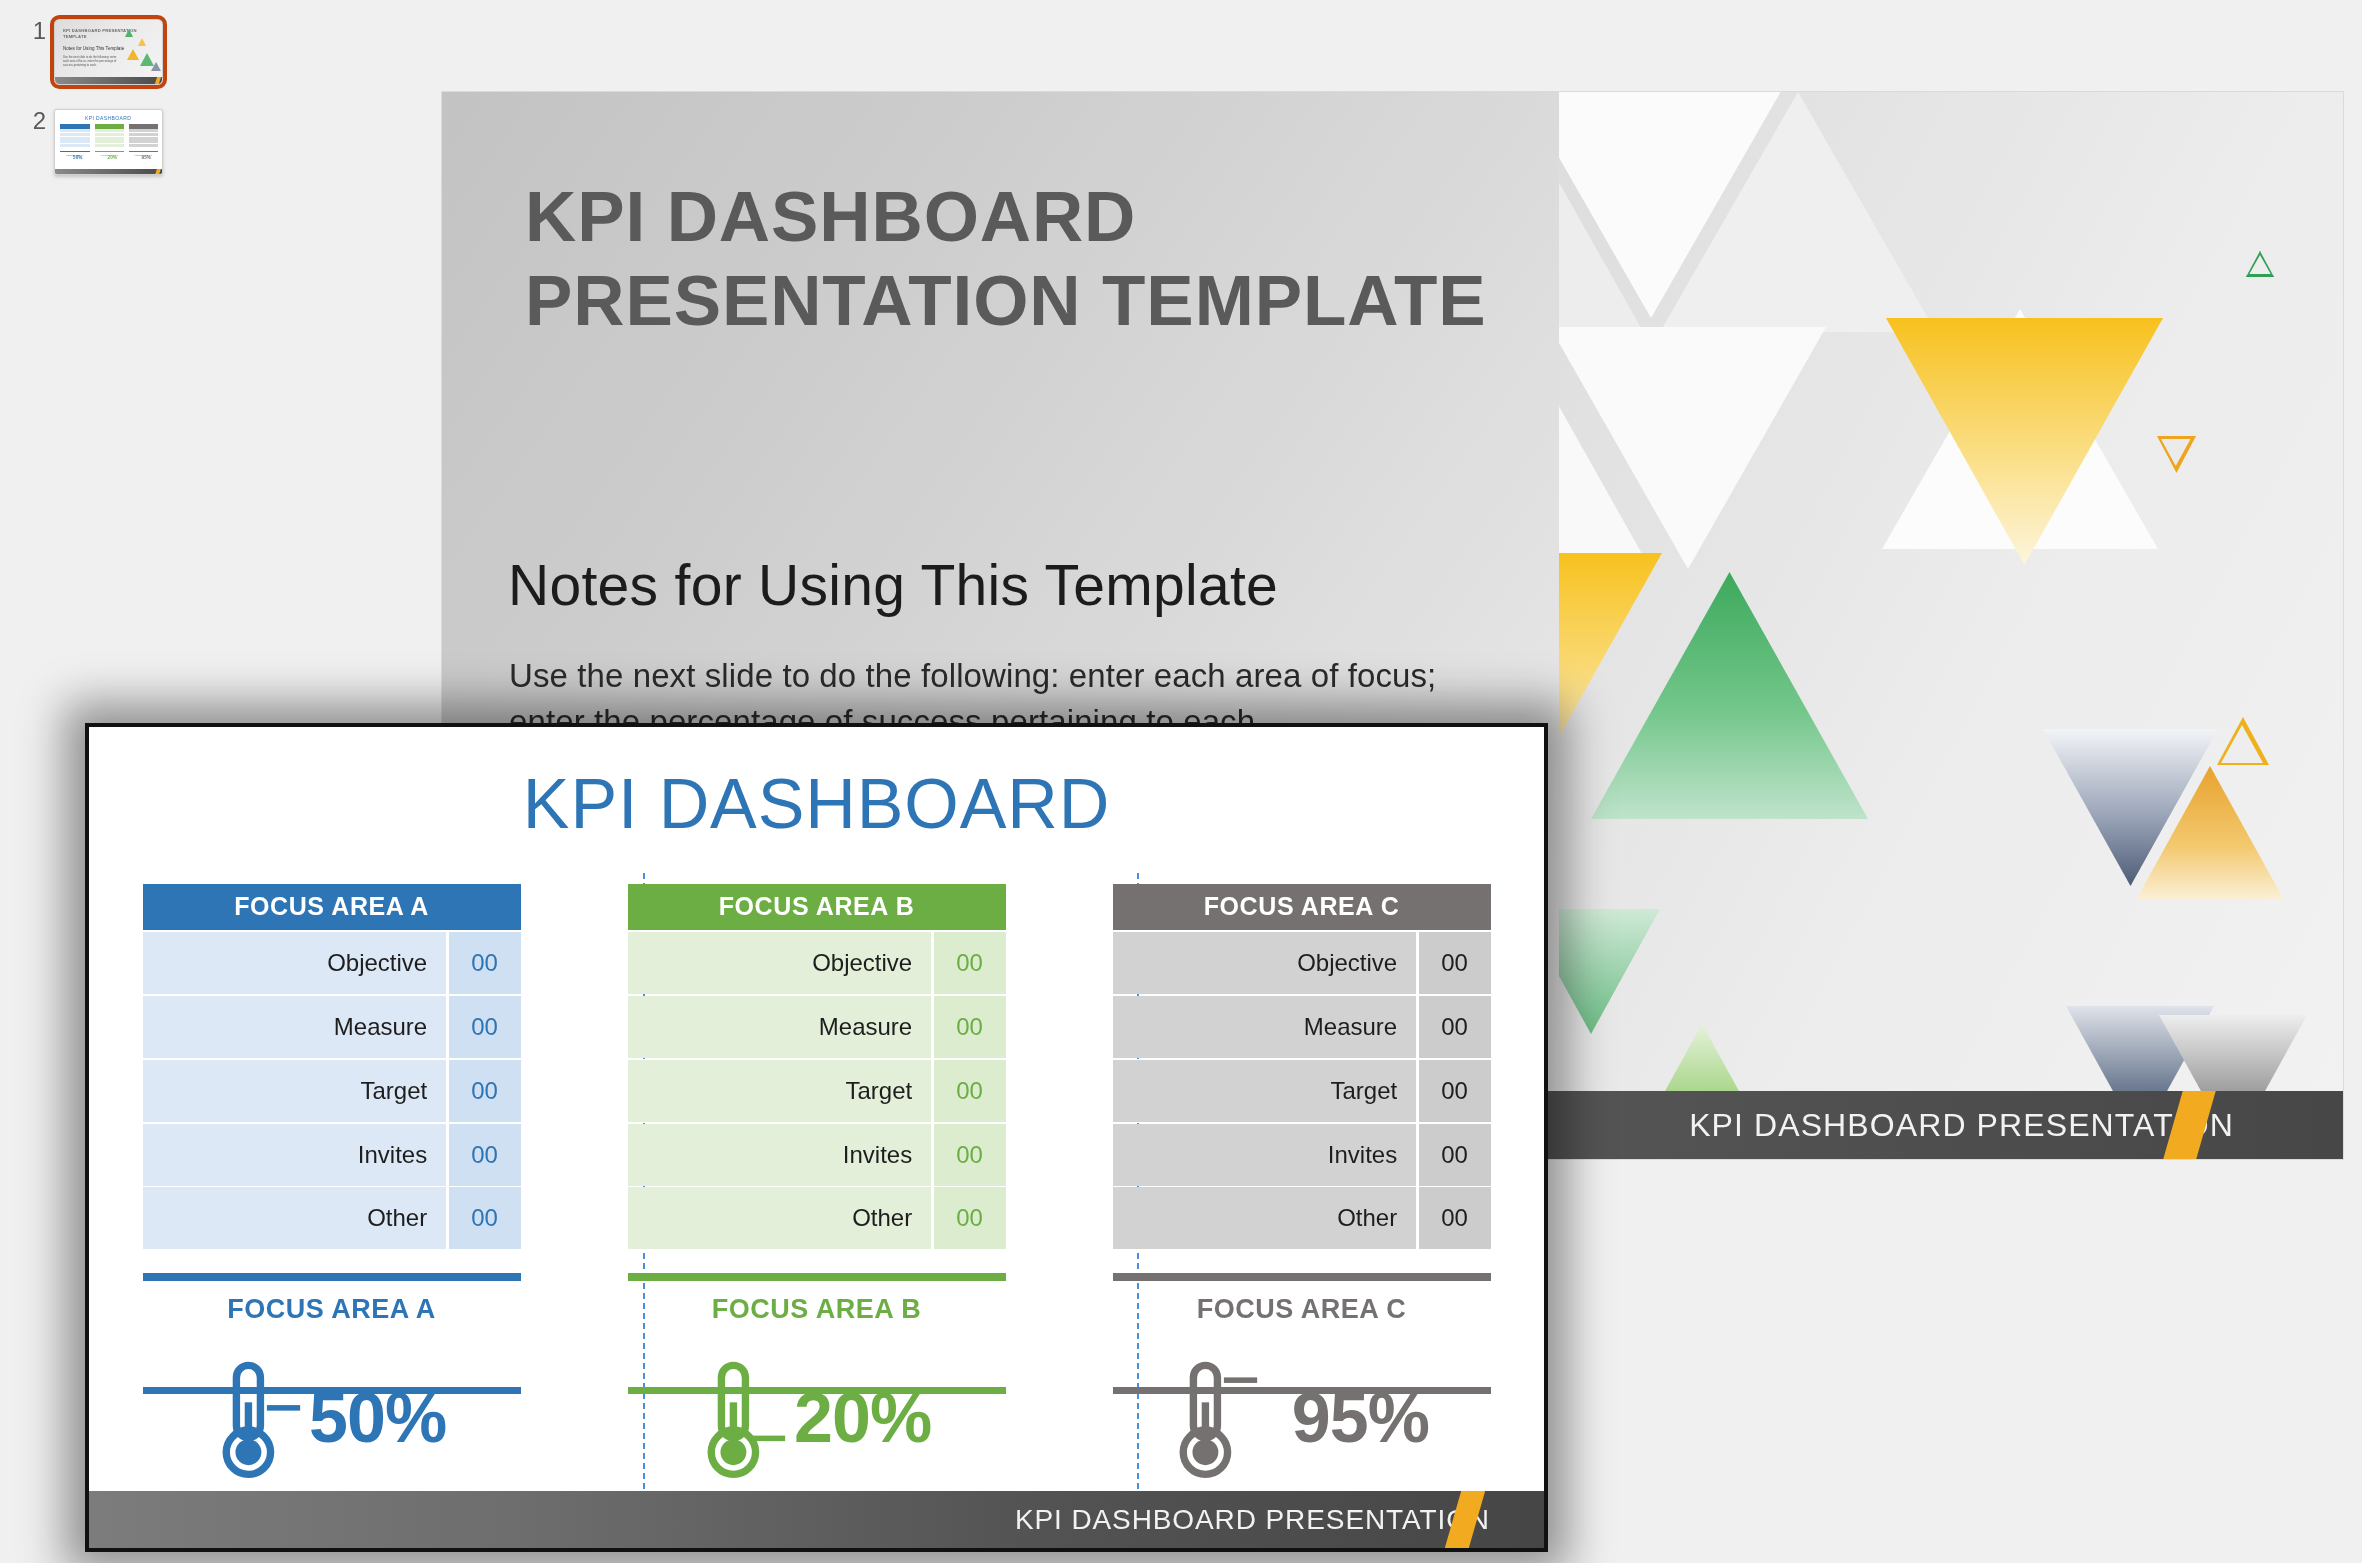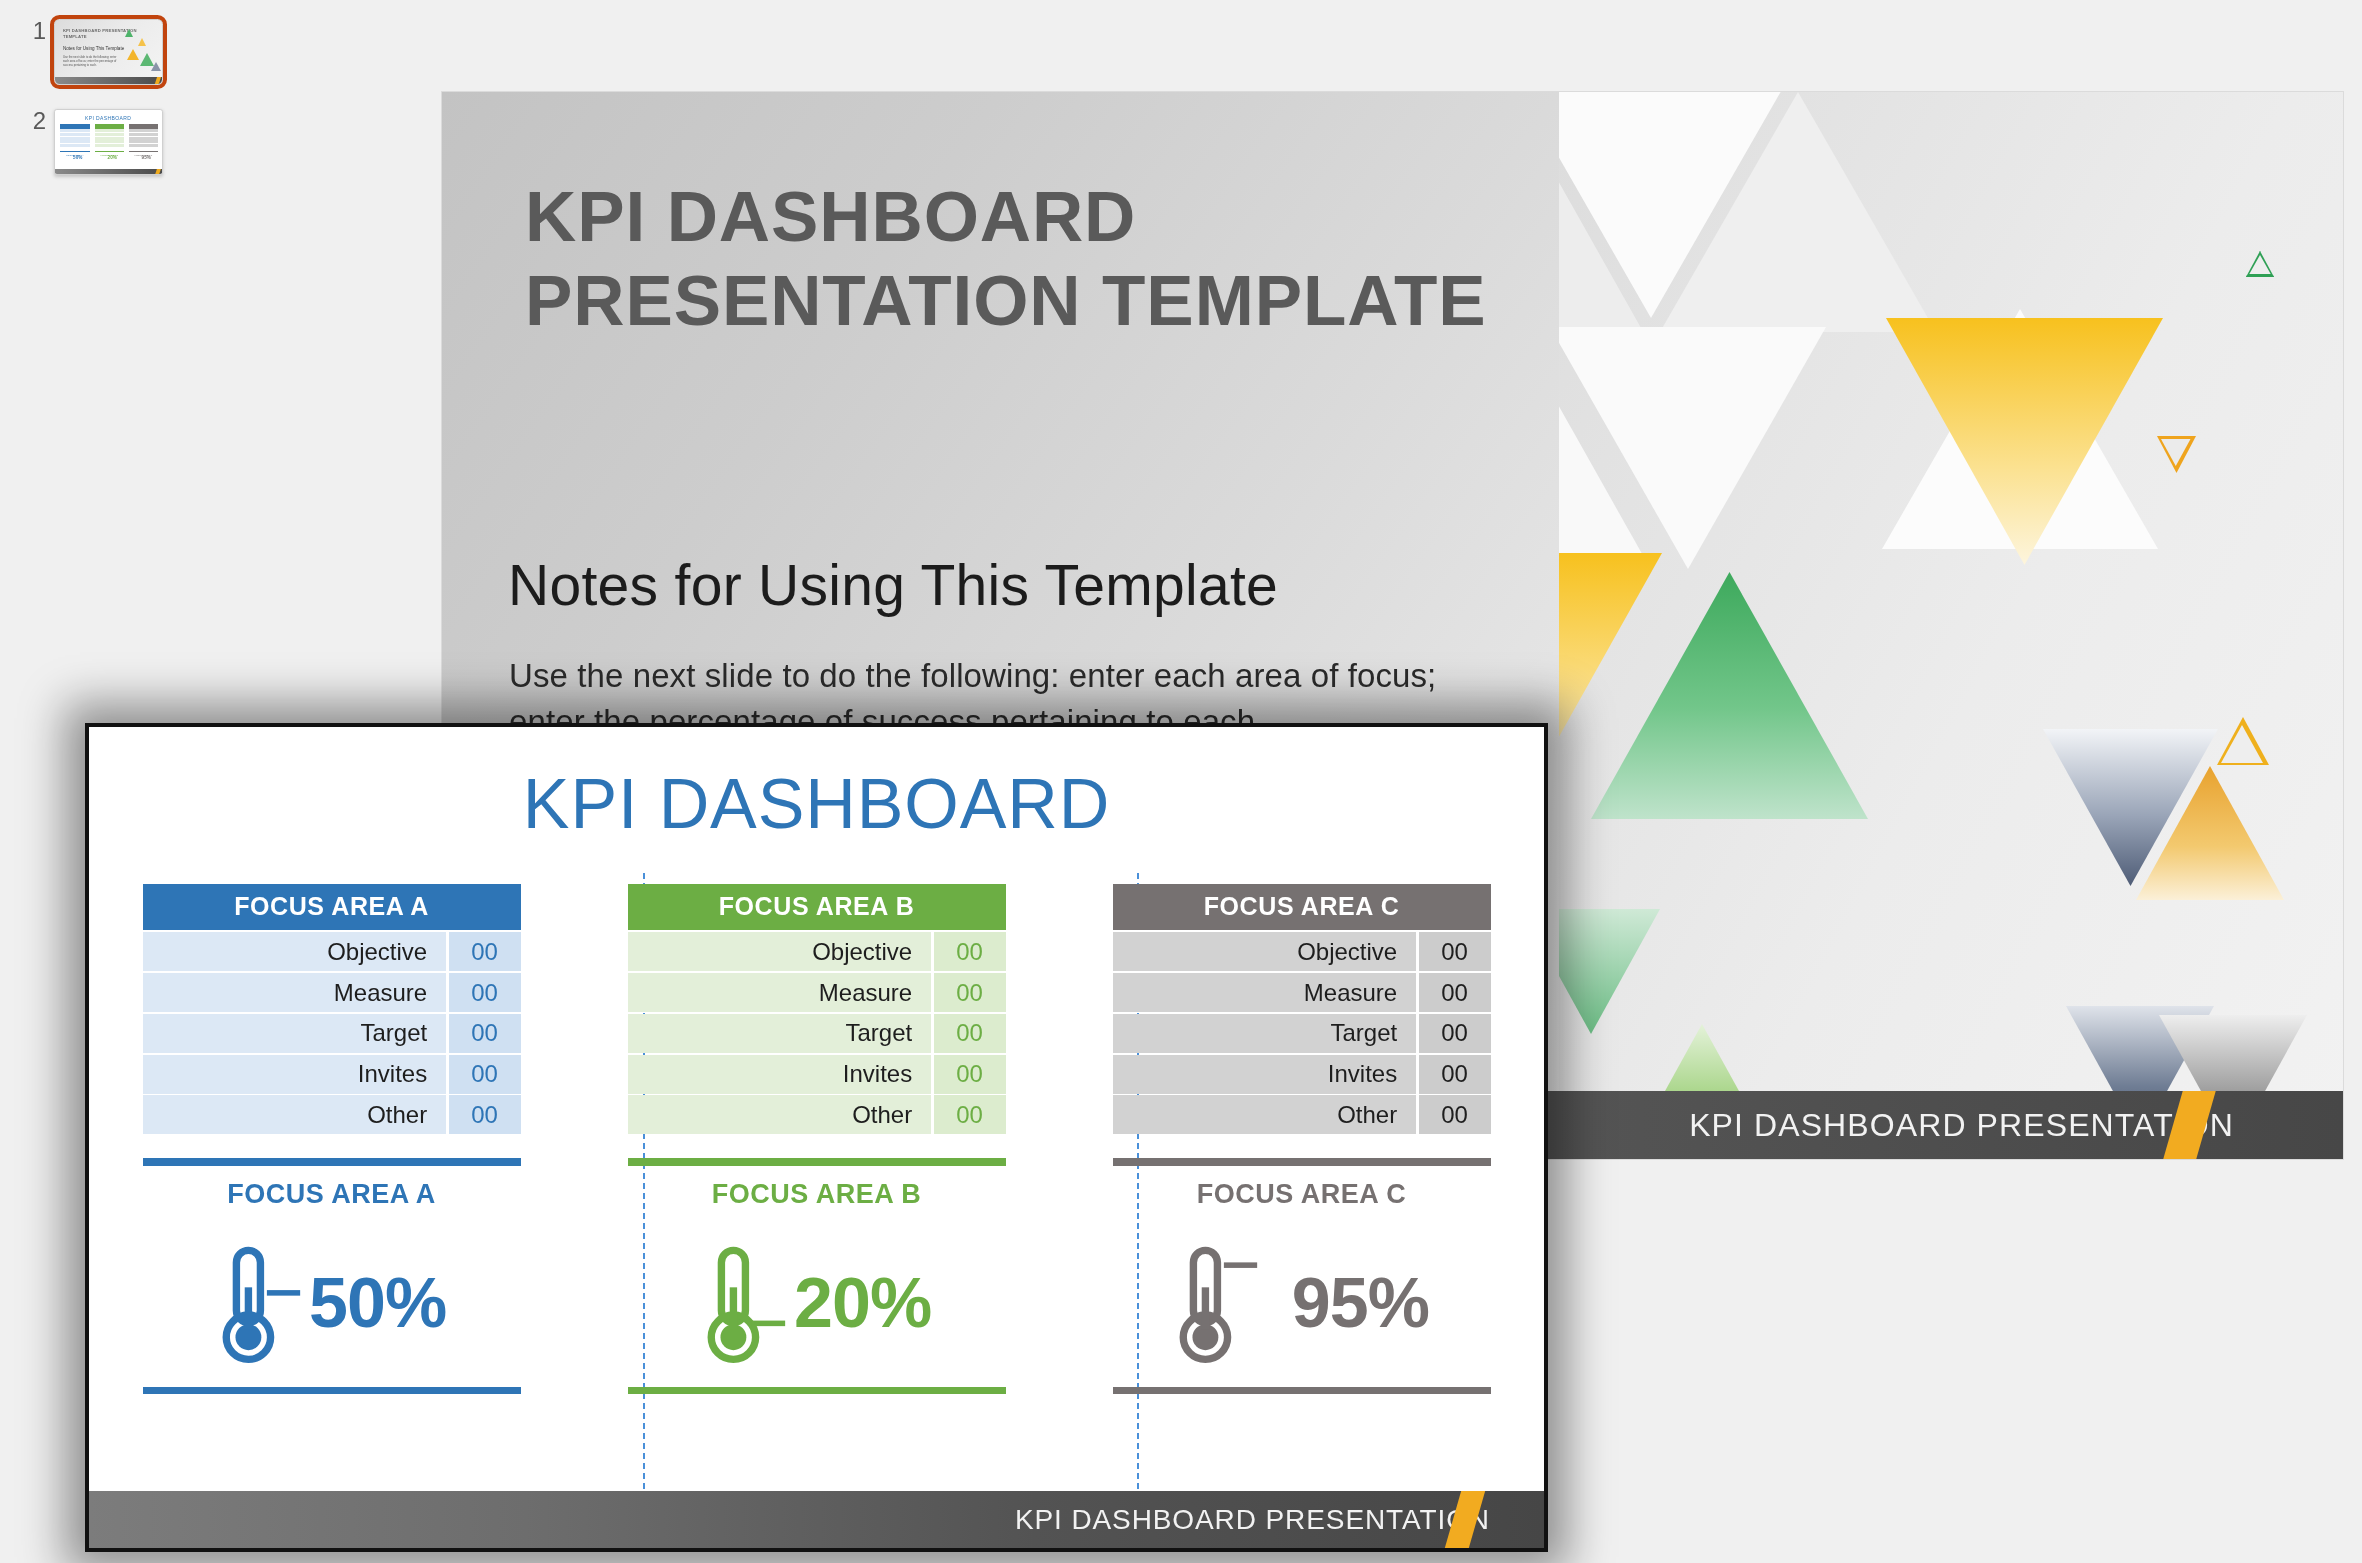--- a/index.html
+++ b/index.html
@@ -97,21 +97,21 @@
     font-size:70px; color:#2e75b6; letter-spacing:0.9px; font-weight:400;
   }
   .cols { position:absolute; top:157px; left:0; width:100%; height:628px; display:flex; }
   .col { position:relative; flex:1; padding:0 20px; }
   .vdiv { position:absolute; top:-11px; width:0; height:646px;
           border-left:2.8px dashed #4a90d9; }
 
   .tbl { width:378px; margin:0 auto; }
   .tbl-hdr { text-align:center; color:#fff; font-weight:bold; font-size:25px;
              letter-spacing:0.6px; padding:8.3px 0 9.2px; }
-  .tbl-row { display:flex; margin-top:1.8px; height:39px; }
+  .tbl-row { display:flex; margin-top:1.8px; height:62px; }
   .tbl-lbl { flex:1; text-align:right; padding-right:18.5px; font-size:24px; color:#1e1e1e;
              display:flex; align-items:center; justify-content:flex-end; }
   .tbl-val { width:72px; margin-left:2.8px; font-size:24px; display:flex;
              align-items:center; justify-content:center; }
 
   .sep { width:378px; margin:24px auto 0; height:7.4px; }
   .area-lbl { width:378px; margin:13px auto 0; text-align:center;
               font-size:27px; font-weight:bold; letter-spacing:0.5px; }
 
   .gauge { width:378px; margin:31px auto 0; display:flex; align-items:center; justify-content:center; gap:7.4px; }

